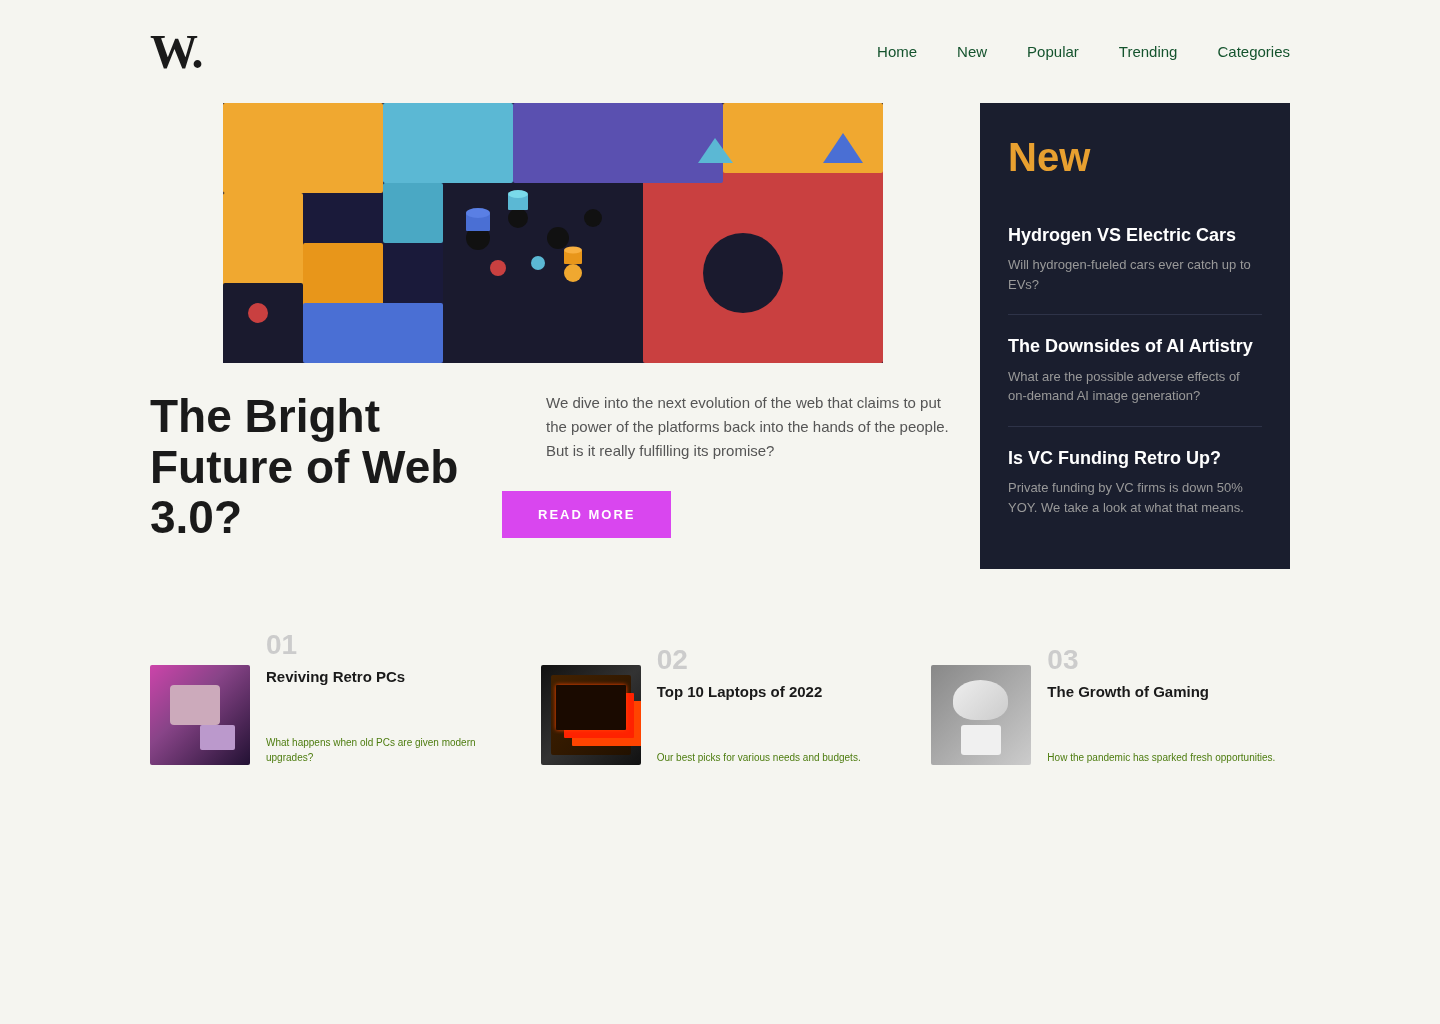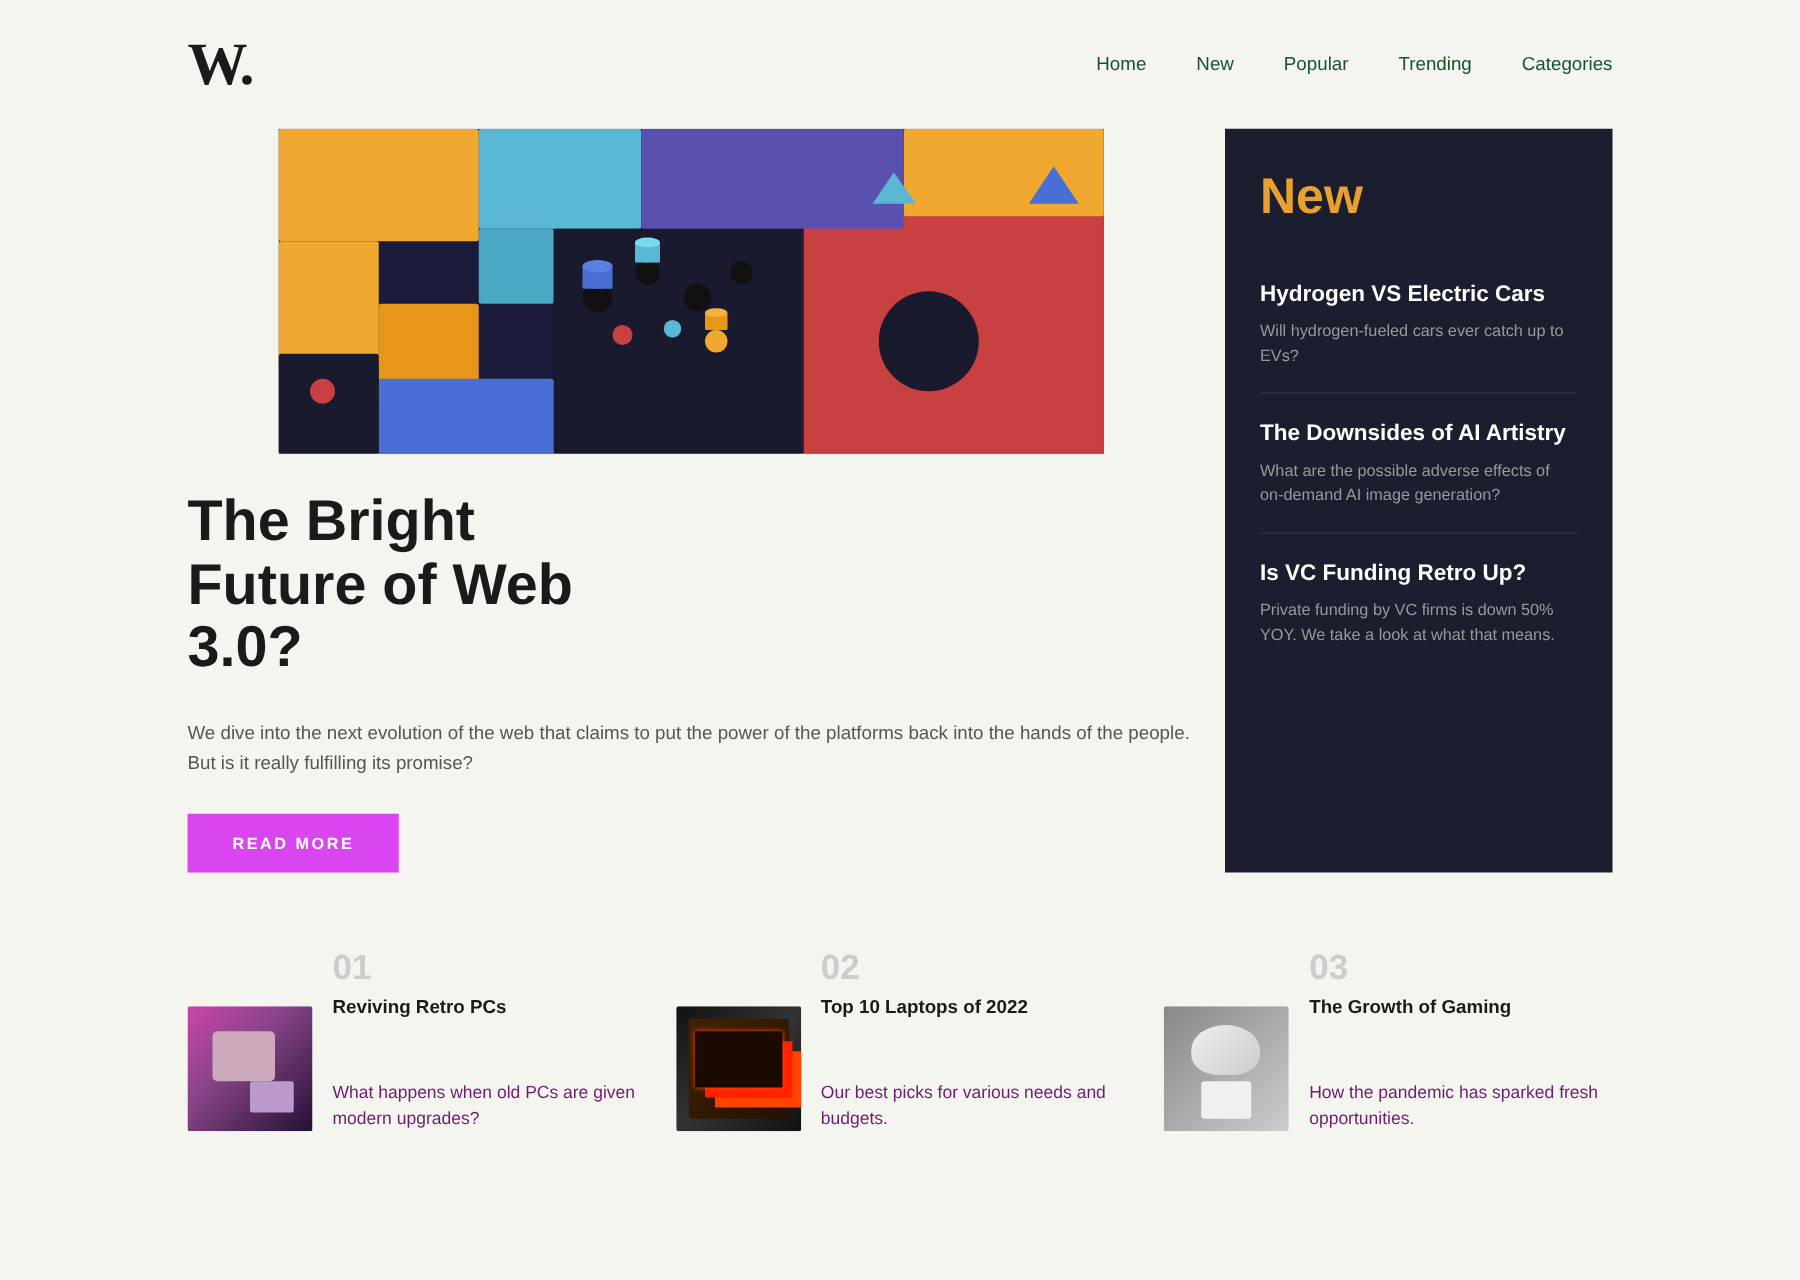--- a/index.html
+++ b/index.html
@@ -52,21 +52,20 @@
     }
 
     .hero-left {
       flex: 1;
     }
 
     .hero-text-area {
       display: flex;
       gap: 32px;
       align-items: flex-start;
-      flex-direction: column;
     }
 
     .hero-title {
       font-size: 46px;
       font-weight: 900;
       line-height: 1.1;
       color: #1a1a1a;
       flex: 0 0 auto;
       max-width: 320px;
       font-family: Arial, sans-serif;
@@ -75,20 +74,21 @@
     .hero-description {
       flex: 1;
     }
 
     .hero-description p {
       font-size: 15px;
       line-height: 1.6;
       color: #555;
       margin-bottom: 28px;
       font-family: Arial, sans-serif;
+      margin-left: 44px;
     }
 
     .read-more-btn {
       display: inline-block;
       background-color: #d946ef;
       color: #fff;
       padding: 16px 36px;
       font-size: 13px;
       font-weight: 700;
       letter-spacing: 2px;
@@ -276,22 +276,22 @@
     .article-title {
       font-size: 15px;
       font-weight: 700;
       color: #1a1a1a;
       margin-bottom: 0;
       font-family: Arial, sans-serif;
       line-height: 1.3;
     }
 
     .article-desc {
-      font-size: 14px;
-      color: #701a75;
+      font-size: 10px;
+      color: #4d7c0f;
       line-height: 1.5;
       font-family: Arial, sans-serif;
       margin-top: 48px;
     }
 
     
     .hero-svg {
       width: 100%;
       height: 260px;
       margin-bottom: 28px;

